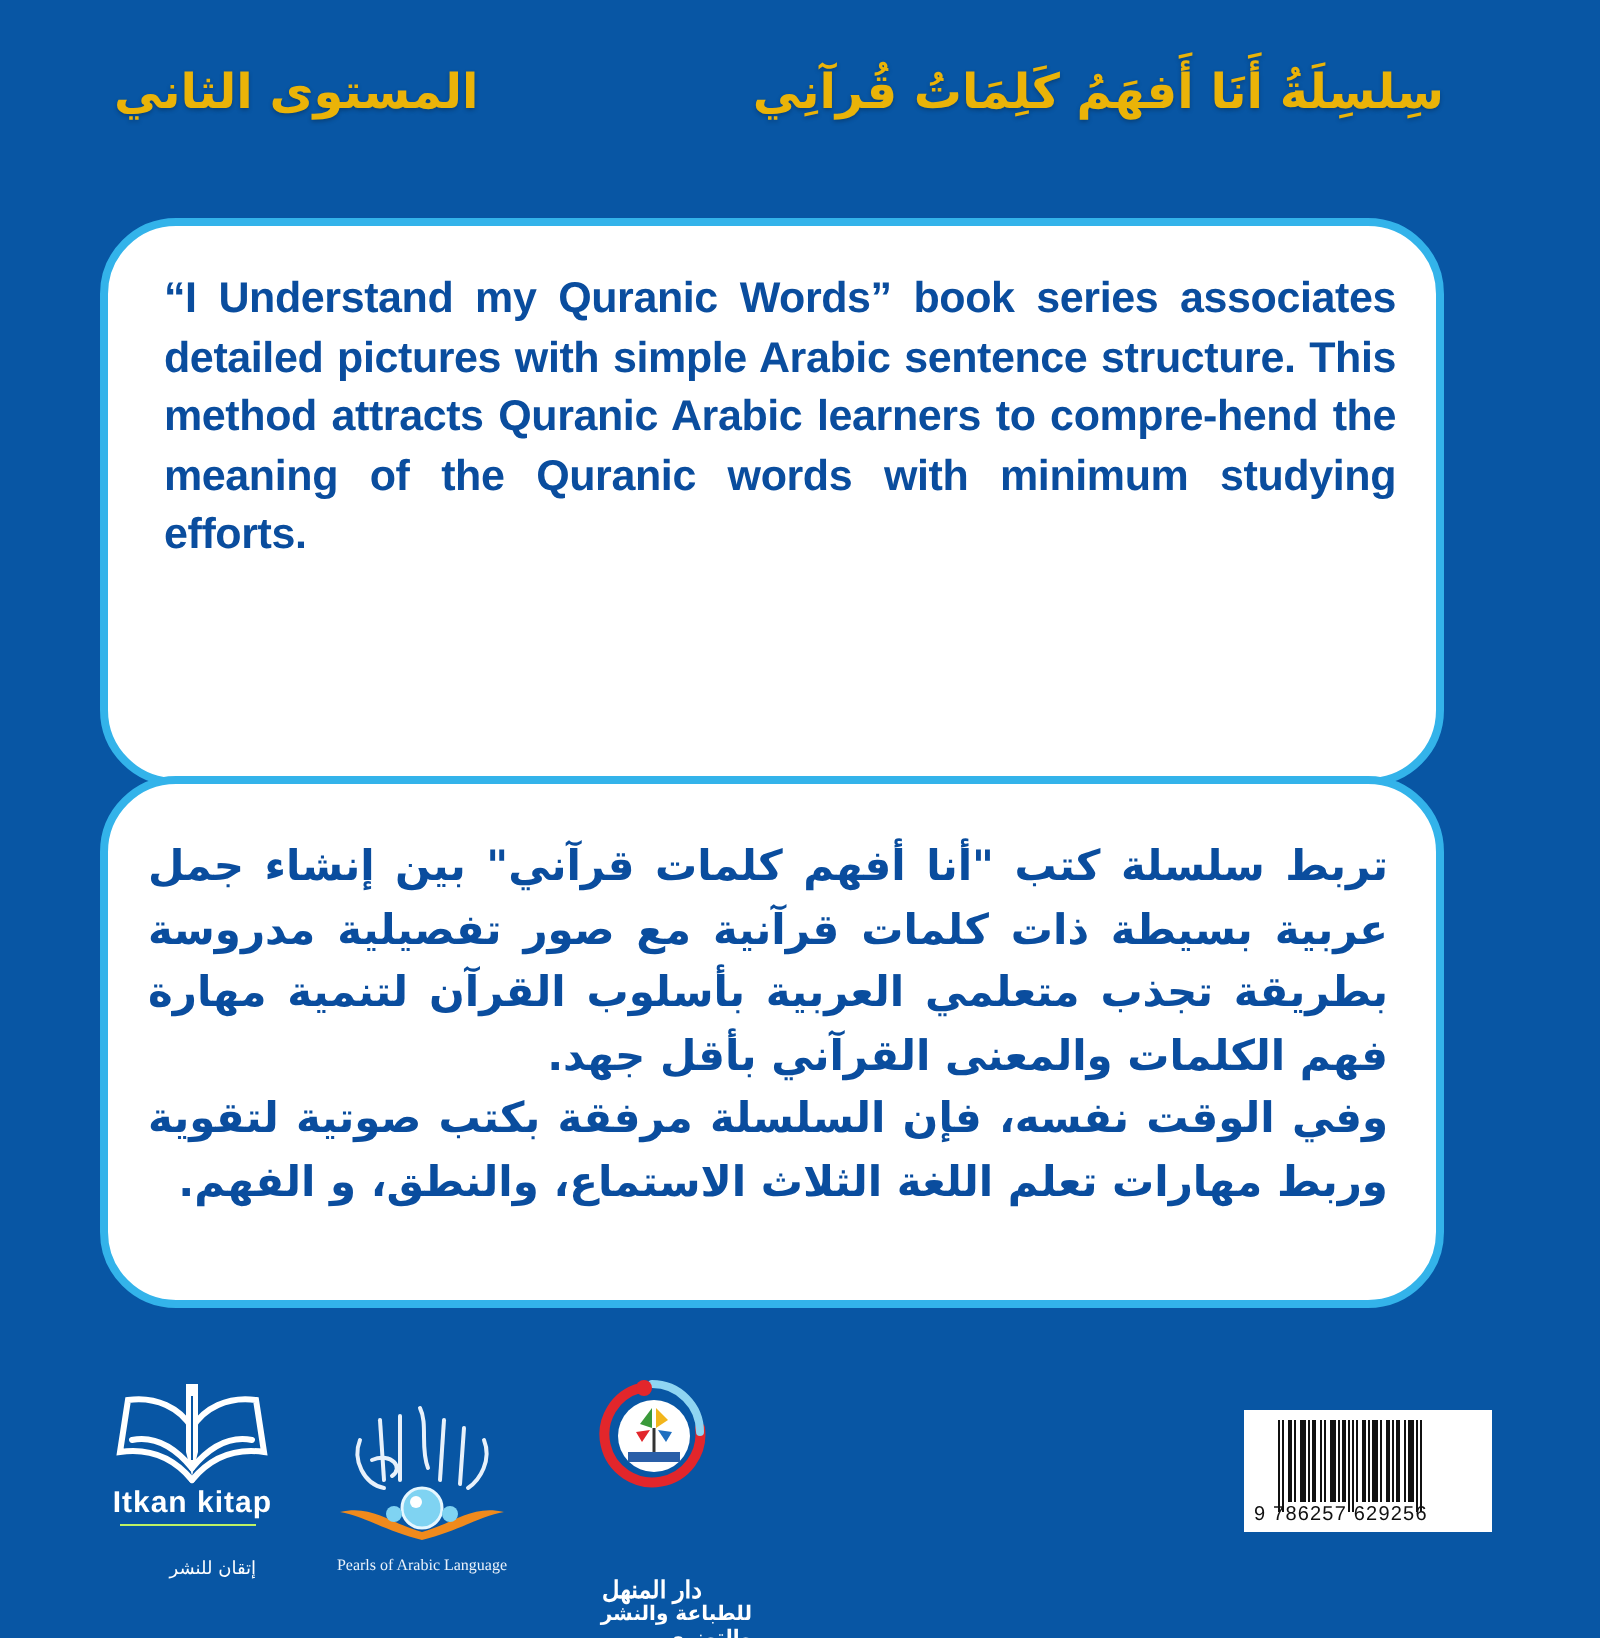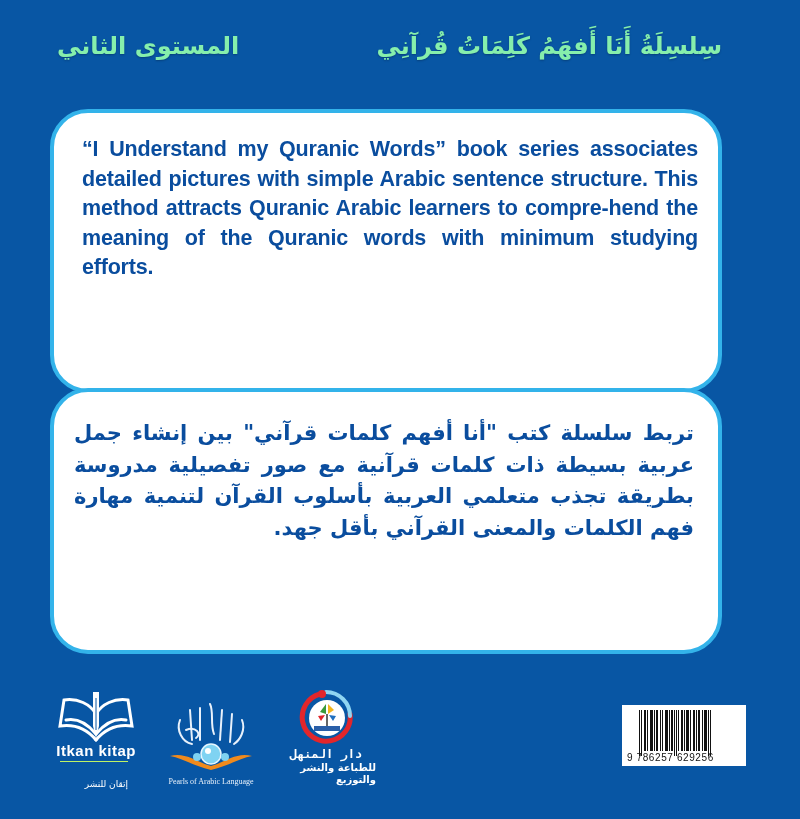--- a/index.html
+++ b/index.html
@@ -3,21 +3,21 @@
 <meta charset="utf-8">
 <style>
   html, body { margin:0; padding:0; }
   body {
     width:800px; height:819px; overflow:hidden;
     background:#0856a4;
     position:relative;
     font-family:"Liberation Sans", sans-serif;
   }
   .header-title {
-    position:absolute; top:32px; color:#86efac;
+    position:absolute; top:32px; color:#eab308;
     font-family:"DejaVu Sans", sans-serif; font-weight:bold;
     font-size:24px; direction:rtl; white-space:nowrap;
     text-shadow:0 1px 2px rgba(0,0,0,0.25);
   }
   #series-title { right:78px; }
   #level-title { left:57px; }
 
   .box {
     position:absolute; left:50px; width:672px;
     background:#ffffff;
@@ -44,21 +44,21 @@
   .ar-text p { margin:0; }
 
   .logo { position:absolute; color:#fff; text-align:center; }
   #logo-itkan { left:52px; top:690px; width:84px;text-align:right; }
   #logo-pearls { left:166px; top:700px; width:90px; }
   #logo-manhal { left:276px; top:688px; width:100px; }
 
   .itkan-name { font-weight:bold; font-size:15px; letter-spacing:0.5px; margin-top:-4px; }
   .itkan-sub { font-size:9px; border-top:1px solid #bef264; margin:2px 8px 0; padding-top:17px; direction:rtl; font-family:"DejaVu Sans", sans-serif; }
   .pearls-sub { font-family:"Liberation Serif", serif; font-size:8px; color:#eaf2fb; margin-top:1px; }
-  .manhal-name { font-family:Liberation Mono, monospace; font-weight:bold; font-size:12px; direction:rtl; line-height:14px; }
+  .manhal-name { font-family:Liberation Sans, sans-serif; font-weight:bold; font-size:12px; direction:rtl; line-height:14px;margin-top:39px; }
   .manhal-sub { font-family:"DejaVu Sans", sans-serif; font-weight:bold; font-size:10px; direction:rtl; line-height:12px;text-align:right; }
 
   #barcode {
     position:absolute; left:622px; top:705px; width:124px; height:61px;
     background:#ffffff; box-sizing:border-box; padding:5px 5px 0 5px;
   }
   .bars { height:41px; display:flex; align-items:flex-start; margin-left:12px; }
   .bars span { display:inline-block; background:#111; height:41px; }
   .bars span.gap { background:transparent; }
   .bars span.tall { height:46px; }
@@ -75,20 +75,21 @@
 
 <div id="box-en" class="box">
   <div class="en-text">
     <p>“I Understand my Quranic Words” book series associates detailed pictures with simple Arabic sentence structure. This method attracts Quranic Arabic learners to compre-hend the meaning of the Quranic words with minimum studying efforts.</p>
   </div>
 </div>
 
 <div id="box-ar" class="box">
   <div class="ar-text">
     <p>تربط سلسلة كتب "أنا أفهم كلمات قرآني" بين إنشاء جمل عربية بسيطة ذات كلمات قرآنية مع صور تفصيلية مدروسة بطريقة تجذب متعلمي العربية بأسلوب القرآن لتنمية مهارة فهم الكلمات والمعنى القرآني بأقل جهد.</p>
+    <p>وفي الوقت نفسه، فإن السلسلة مرفقة بكتب صوتية لتقوية وربط مهارات تعلم اللغة الثلاث الاستماع، والنطق، و الفهم.</p>
   </div>
 </div>
 
 <div id="logo-itkan" class="logo">
   <svg width="80" height="52" viewBox="0 0 80 52">
     <g fill="none" stroke="#fff" stroke-width="3" stroke-linecap="round">
       <path d="M40 50 C30 38 18 34 4 36 L8 10 C22 8 34 14 40 24"></path>
       <path d="M40 50 C50 38 62 34 76 36 L72 10 C58 8 46 14 40 24"></path>
       <path d="M40 44 C30 32 20 28 10 30"></path>
       <path d="M40 44 C50 32 60 28 70 30"></path>

